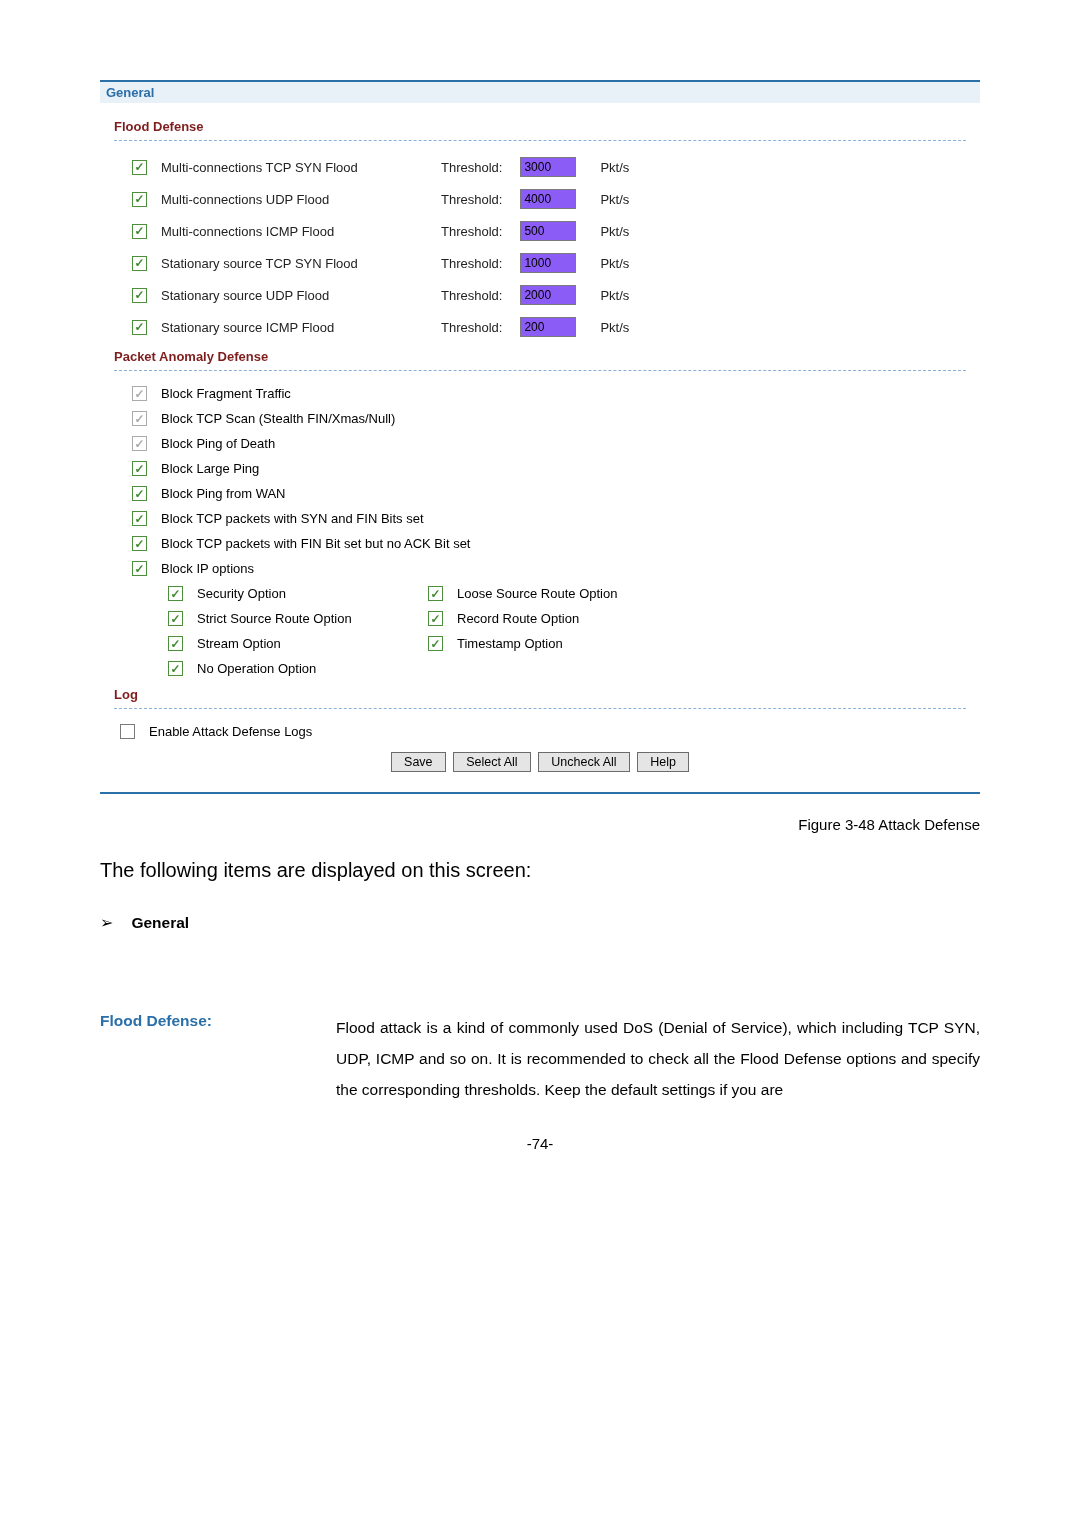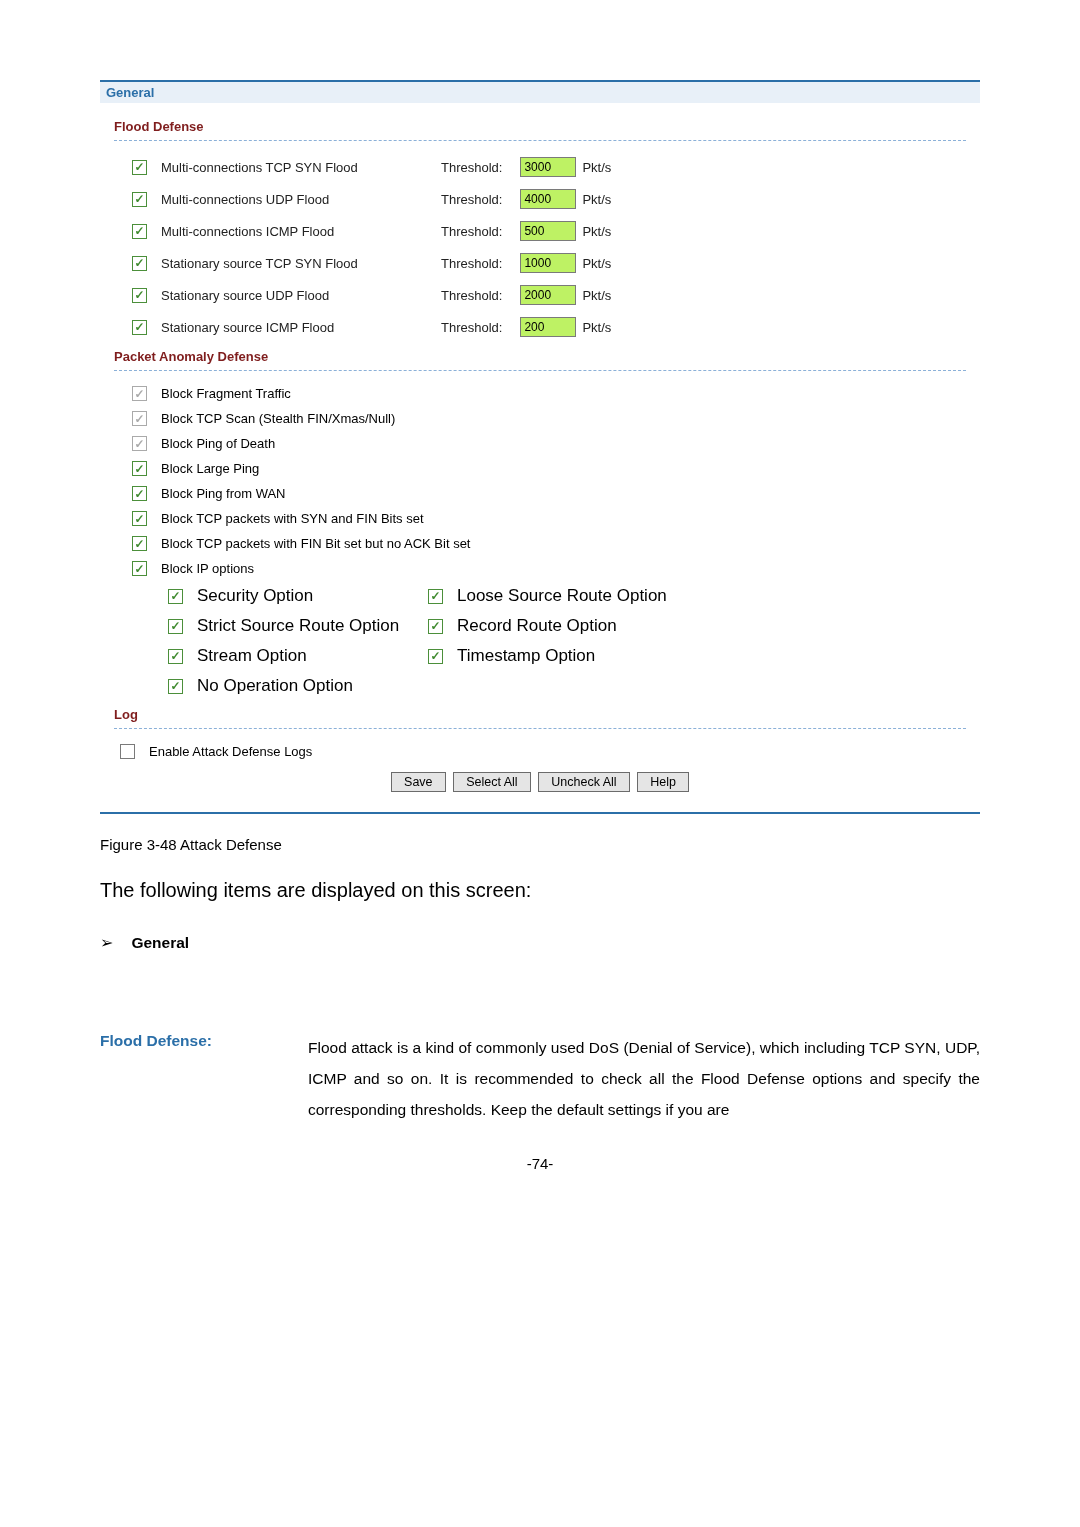--- a/index.html
+++ b/index.html
@@ -77,57 +77,57 @@
     border-color: #7a7a7a;
   }
   .lbl { flex: 0 0 auto; width: 260px; }
   .th-label { flex: 0 0 auto; margin-left: 20px; margin-right: 18px; }
   .th-input {
     width: 56px;
     height: 20px;
     border: 1px solid #7a7a7a;
     font-size: 12px;
     padding: 1px 3px;
-    background: #bef264;
-  }
-  .unit { margin-left: 6px; flex: 0 0 auto; }
+    background: #8b5cf6;
+  }
+  .unit { margin-left: 24px; flex: 0 0 auto; }
   .pa-row {
     display: flex;
     align-items: center;
     padding: 5px 0;
     font-size: 13px;
   }
   .pa-lbl { flex: 1; }
   .ip-opts {
     padding-left: 36px;
   }
   .ip-row {
     display: flex;
     align-items: center;
     padding: 5px 0;
-    font-size: 17px;
+    font-size: 13px;
   }
   .ip-col1 { width: 260px; display: flex; align-items: center; }
   .ip-col2 { display: flex; align-items: center; }
   .btnbar {
     text-align: center;
     padding: 8px 0 4px 0;
   }
   .btn {
     display: inline-block;
     border: 1px solid #6b6b6b;
     background: #e5e5e5;
     font-size: 12.5px;
     padding: 2px 12px;
     margin: 0 2px;
     cursor: pointer;
     font-family: inherit;
   }
   .figure-caption {
-    text-align: left;
+    text-align: right;
     font-size: 15px;
     padding: 22px 0 8px 0;
   }
   .body-text {
     font-size: 20px;
     line-height: 1.9;
     padding: 10px 0;
   }
   .bullet-row {
     display: flex;
@@ -139,21 +139,21 @@
     margin-right: 18px;
     color: #000;
   }
   .bullet-text {
     font-weight: bold;
     font-size: 15.5px;
   }
   .desc-block {
     display: flex;
     padding-top: 70px;
-    gap: 28px;
+    gap: 56px;
     font-size: 15.5px;
   }
   .desc-term {
     color: #2b6fa8;
     font-weight: bold;
     width: 180px;
     flex: 0 0 auto;
   }
   .desc-text {
     flex: 1;

